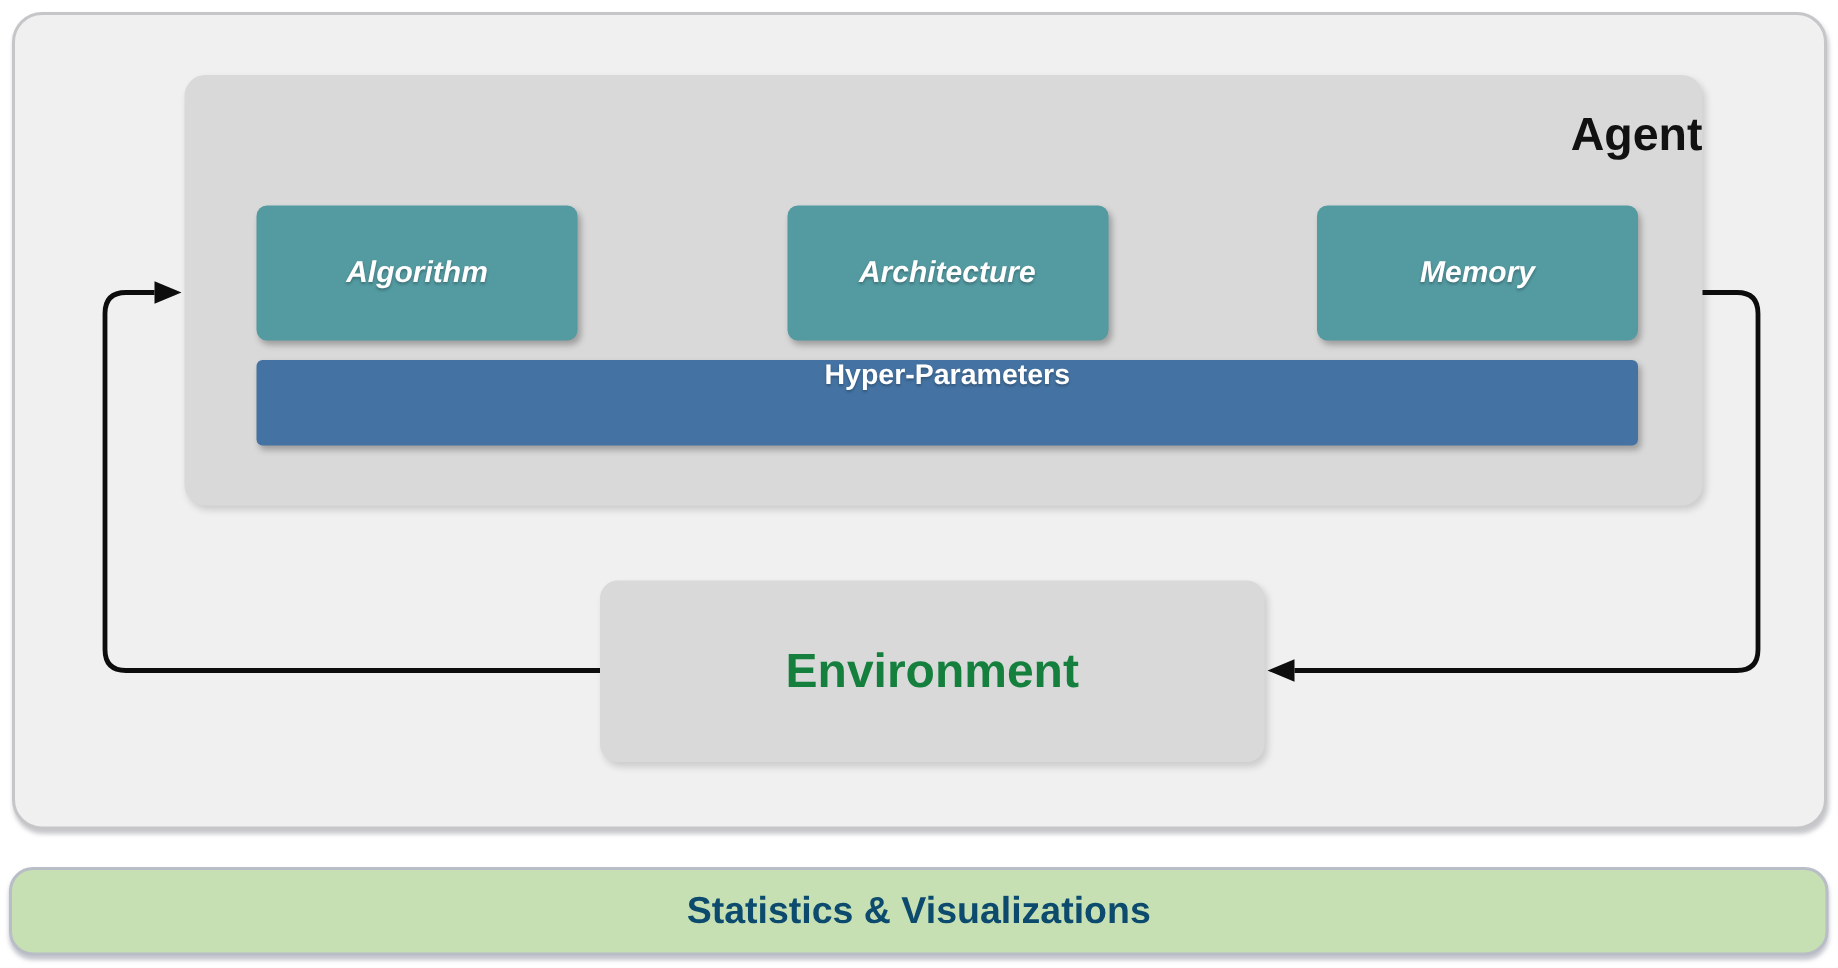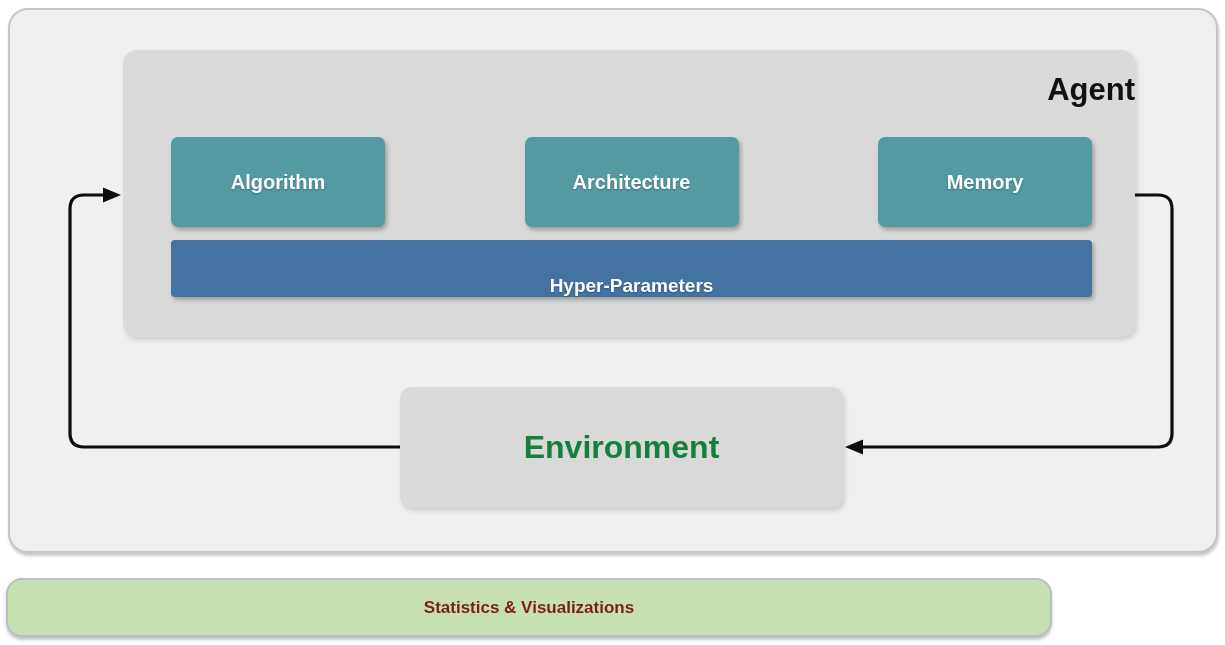--- a/index.html
+++ b/index.html
@@ -54,29 +54,30 @@
     background: var(--teal, #539aa1);
     border-radius: 7px;
     display: flex;
     align-items: center;
     justify-content: center;
     color: #ffffff;
     font-size: 20px;
     font-weight: 700;
     text-shadow: 0 1px 2px rgba(0,0,0,0.28);
     box-shadow: 2px 3px 4px rgba(0,0,0,0.28);
+    font-style: italic;
   }
   .hyper-bar {
     position: absolute;
     left: 48px; top: 190px;
     width: 921px; height: 57px;
     background: var(--blue, #4473a3);
     border-radius: 4px;
     display: flex;
-    align-items: flex-end;
+    align-items: flex-start;
     justify-content: center;
     color: #ffffff;
     font-size: 19px;
     font-weight: 700;
     text-shadow: 0 1px 2px rgba(0,0,0,0.28);
     box-shadow: 2px 3px 4px rgba(0,0,0,0.28);
   }
   .environment-box {
     position: absolute;
     left: 400px; top: 387px;
@@ -103,31 +104,31 @@
     stroke-width: 3.2;
     stroke-linejoin: round;
   }
   .arrow-head {
     fill: var(--arrow-black, #0d0d0d);
     stroke: none;
   }
   .stats-bar {
     position: absolute;
     left: 6px; top: 578px;
-    width: 1046px; height: 59px;
+    width: 1213px; height: 59px;
     box-sizing: border-box;
     background: var(--green, #c6e0b4);
     border: 2px solid #b9bdc6;
     border-radius: 16px;
     display: flex;
     align-items: center;
     justify-content: center;
-    font-size: 17px;
+    font-size: 25px;
     font-weight: 700;
-    color: #7f1d1d;
+    color: #0c4a6e;
     box-shadow: 0 3px 3px rgba(135,140,155,0.5);
   }
 </style>
 </head>
 <body>
 
 <div class="canvas">
 
   <div class="outer-panel"></div>
 

